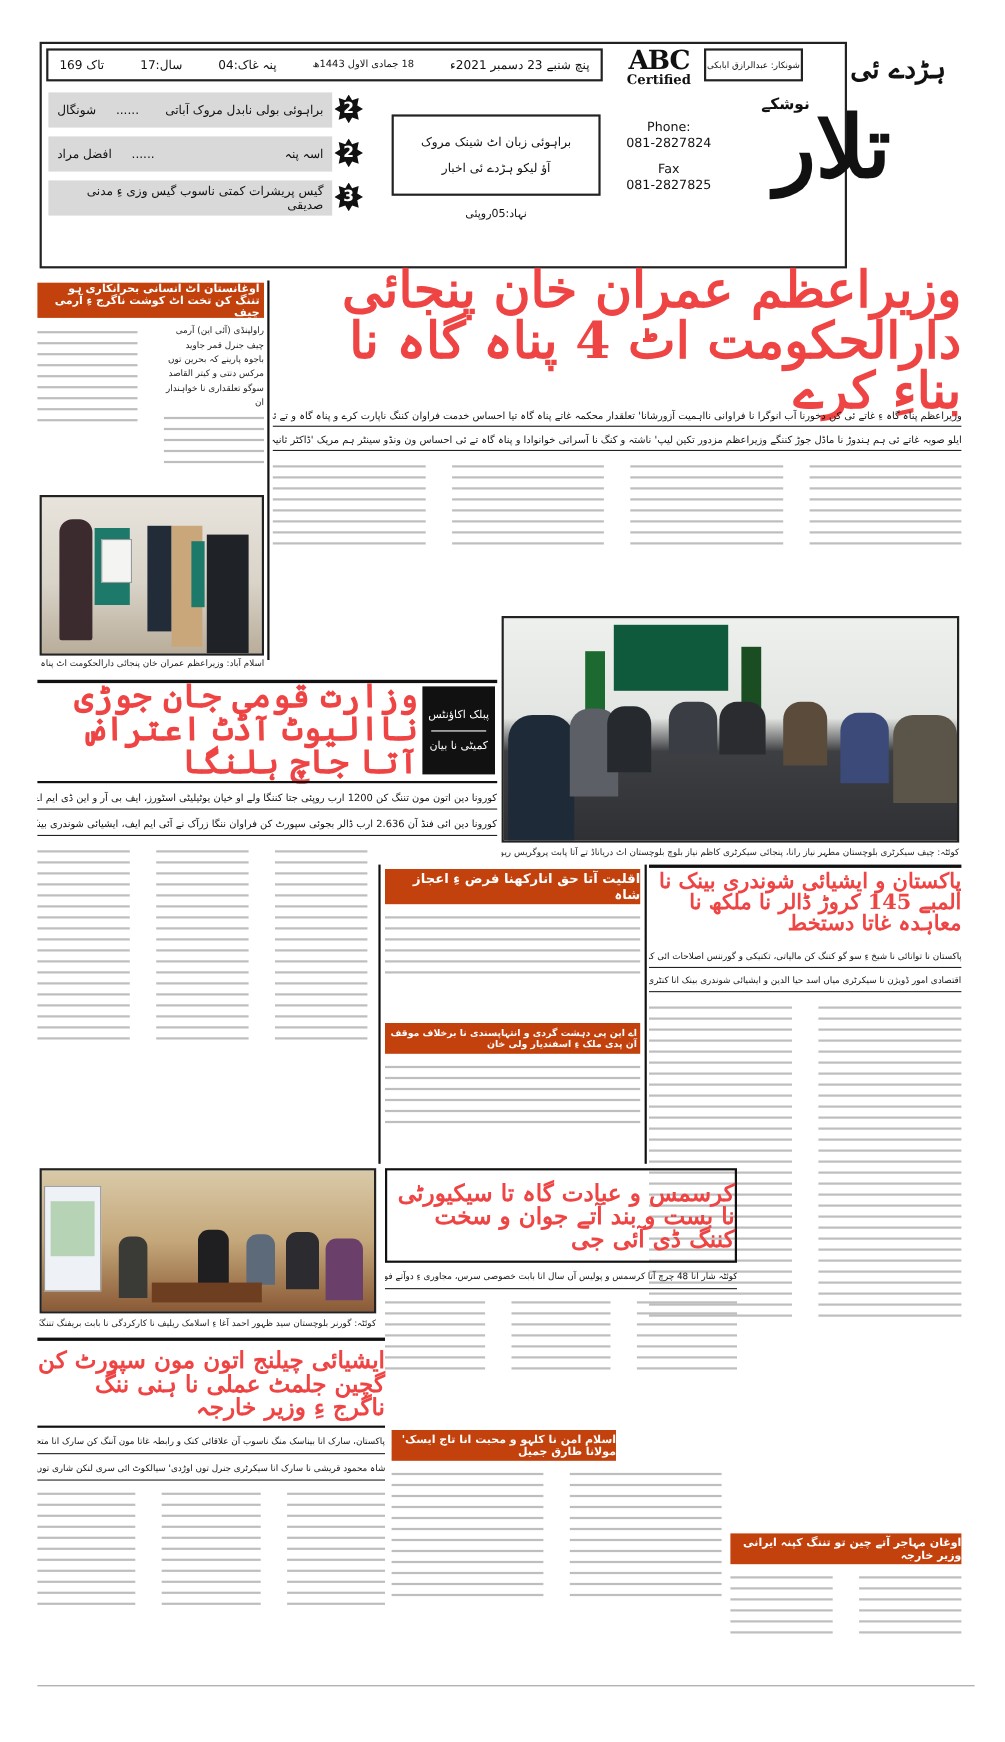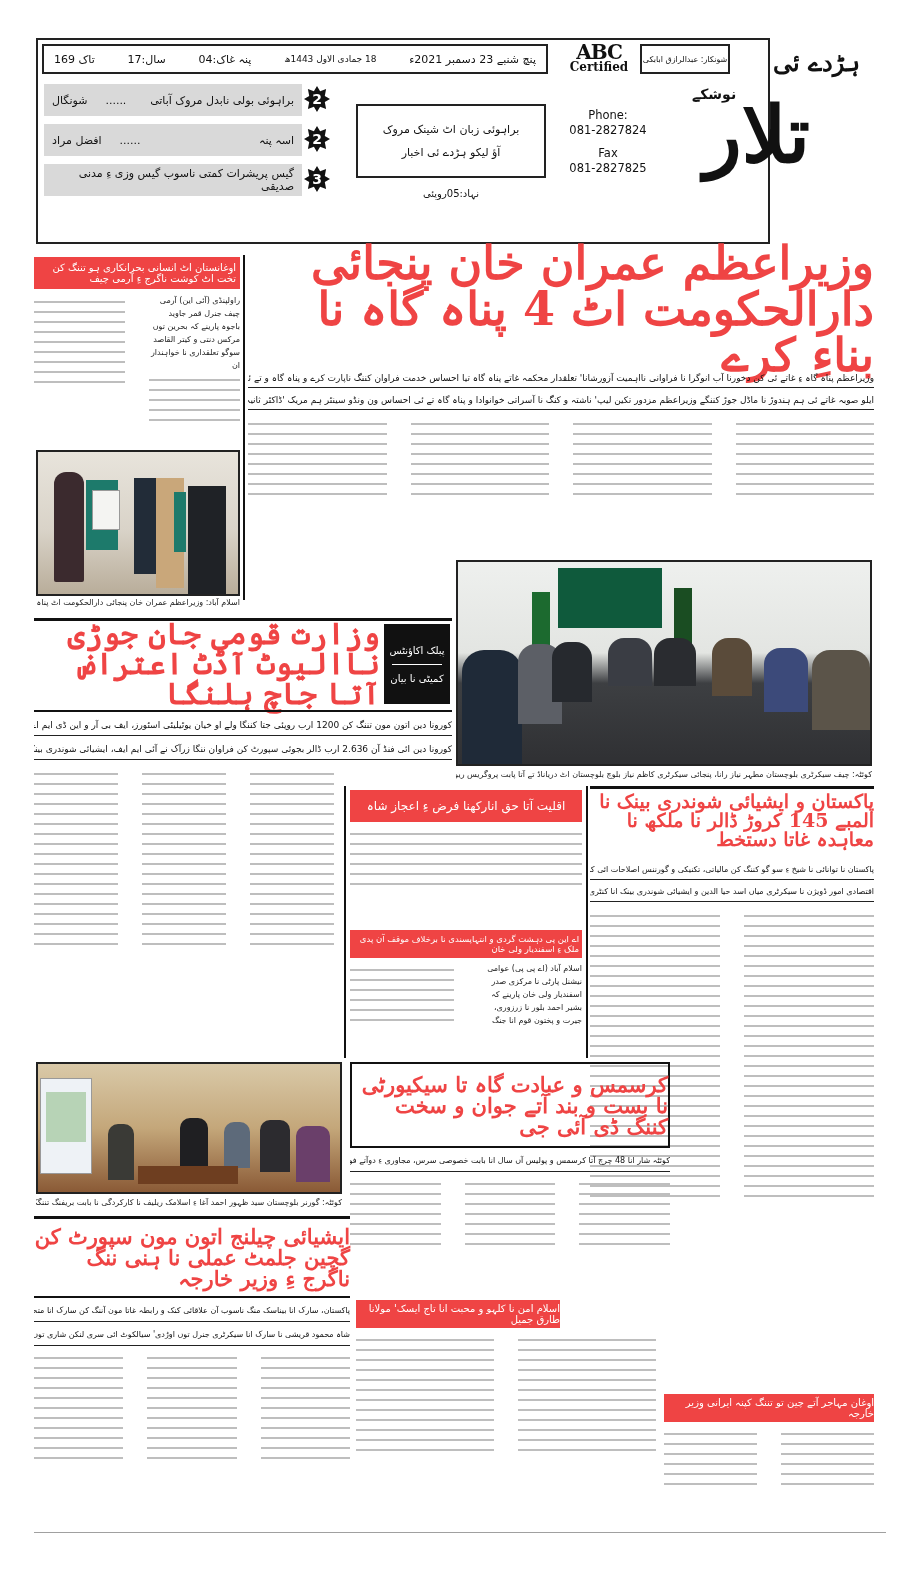--- a/index.html
+++ b/index.html
@@ -10,32 +10,32 @@
   #masthead{left:36px;top:38px;width:734px;height:206px;border:2px solid #222}
   .datebar{left:4px;top:4px;width:506px;height:30px;border:2px solid #222;background:#fff;display:flex;align-items:center;justify-content:space-between;padding:0 10px;font-size:11px}
   .datebar span{white-space:nowrap}
   .teaser{height:32px;background:#d9d9d9;display:flex;align-items:center;justify-content:space-between;padding:0 8px;font-size:11px;direction:rtl}
   .teaser-num{position:absolute;width:26px;height:26px;display:flex;align-items:center;justify-content:center;font-weight:bold;font-size:14px;color:#fff}
   .teaser-num::before{content:"";position:absolute;inset:0;background:#111;clip-path:polygon(50% 0,62% 20%,85% 12%,80% 38%,100% 50%,80% 62%,85% 88%,62% 80%,50% 100%,38% 80%,15% 88%,20% 62%,0 50%,20% 38%,15% 12%,38% 20%)}
   .teaser-num span{position:relative;color:#fff}
   .slogan{left:318px;top:64px;width:190px;height:74px;border:2px solid #222;display:flex;flex-direction:column;justify-content:center;align-items:center;font-size:11px;gap:10px}
   .price{left:318px;top:148px;width:190px;text-align:center;font-size:10px}
   .abc{left:516px;top:0px;width:90px;text-align:center}
-  .abc .big{font-family:"DejaVu Serif",serif;font-size:20px;font-weight:bold;letter-spacing:-1px}
+  .abc .big{font-family:"DejaVu Serif",serif;font-size:24px;font-weight:bold;letter-spacing:-1px}
   .abc .small{font-family:"DejaVu Serif",serif;font-size:12px;font-weight:bold}
   .founder{left:602px;top:4px;width:90px;height:30px;border:2px solid #222;font-size:8px;display:flex;align-items:center;justify-content:center;direction:rtl}
   .contact{left:520px;top:68px;width:100px;text-align:center;font-size:11.5px;line-height:15px}
   .logo{left:636px;top:38px;width:190px;height:132px}
   .linkbar{left:4px;top:170px;width:822px;height:32px;border:3px double #333;display:flex;align-items:center;font-family:"Liberation Sans",sans-serif;font-size:13px}
   .linkbar a{color:#111;text-decoration:none}
   
   .photo{overflow:hidden;border:2px solid #222}
   
   .hl{font-weight:bold;color:#ef4444;display:flex;align-items:center;justify-content:center;direction:rtl;font-family:"DejaVu Serif",serif;letter-spacing:-1px;line-height:1}
-  .blackbar{background:#ef4444;color:#fff;display:flex;align-items:center;justify-content:center;direction:rtl;font-size:13px;font-weight:normal}
+  .blackbar{background:#c2410c;color:#fff;display:flex;align-items:center;justify-content:center;direction:rtl;font-size:13px;font-weight:bold}
   .rule{background:#111}
   .sub{font-size:10px;direction:rtl;text-align:center;white-space:nowrap;overflow:hidden;border-bottom:1px solid #222}
   .cols{display:flex;gap:24px;direction:rtl}
   .col{flex:1}
   .line{height:2px;background:#888;margin:7px 0 8px;opacity:.55}
   .caption{font-size:8px;direction:rtl;text-align:right;color:#222;white-space:nowrap;overflow:hidden}
   .vrule{position:absolute;width:2px;background:#111}
 </style>
 </head>
 <body>
@@ -292,23 +292,20 @@
         <div class="line"></div>
         <div class="line"></div>
       </div>
   </div>
 </div>
 
 <div class="abs blackbar" style="left:350px;top:930px;width:232px;height:28px;font-size:8.5px;padding:0 3px">اے این پی دہشت گردی و انتہاپسندی نا برخلاف موقف آن پدی ملک ءِ اسفندیار ولی خان</div>
 <div class="abs" style="left:350px;top:962px;width:232px;height:94px">
   <div class="cols" style="height:100%">
     <div class="col">
-        <div class="caption" style="white-space:normal;line-height:13px">اسلام آباد (اے پی پی) عوامی نیشنل پارٹی نا مرکزی صدر اسفندیار ولی خان پارینے کہ بشیر احمد بلور نا زرزوری، جیرت و پختون قوم انا جنگ</div>
-      </div>
-    <div class="col">
         <div class="line"></div>
         <div class="line"></div>
         <div class="line"></div>
         <div class="line"></div>
         <div class="line"></div>
         <div class="line"></div>
       </div>
   </div>
 </div>
 <div class="vrule" style="left:344px;top:786px;height:272px"></div>

